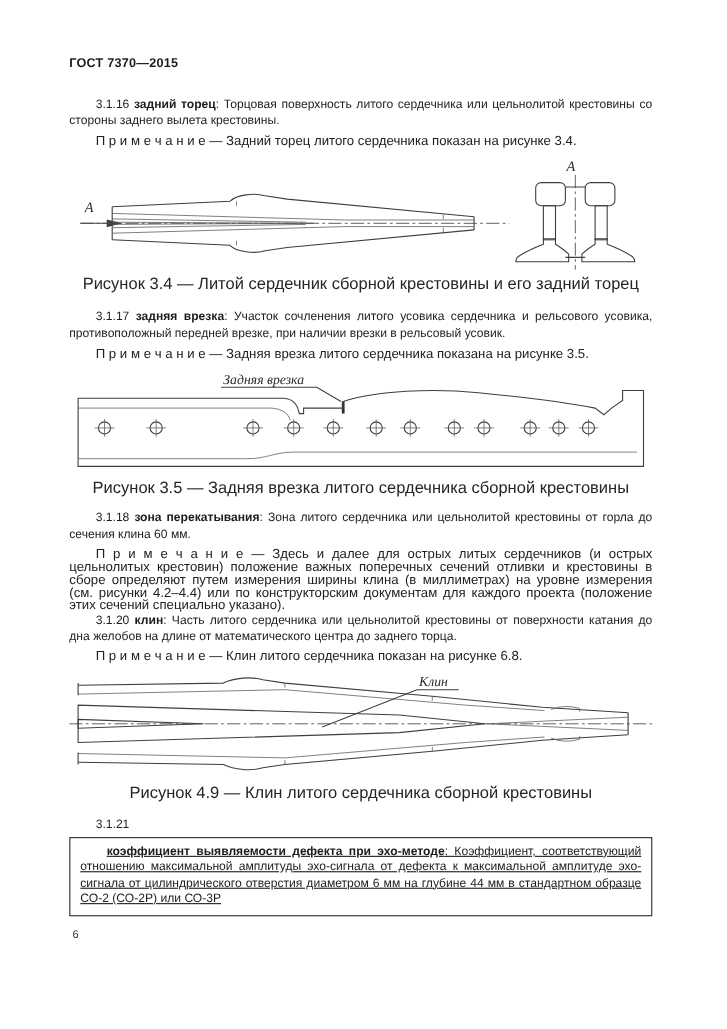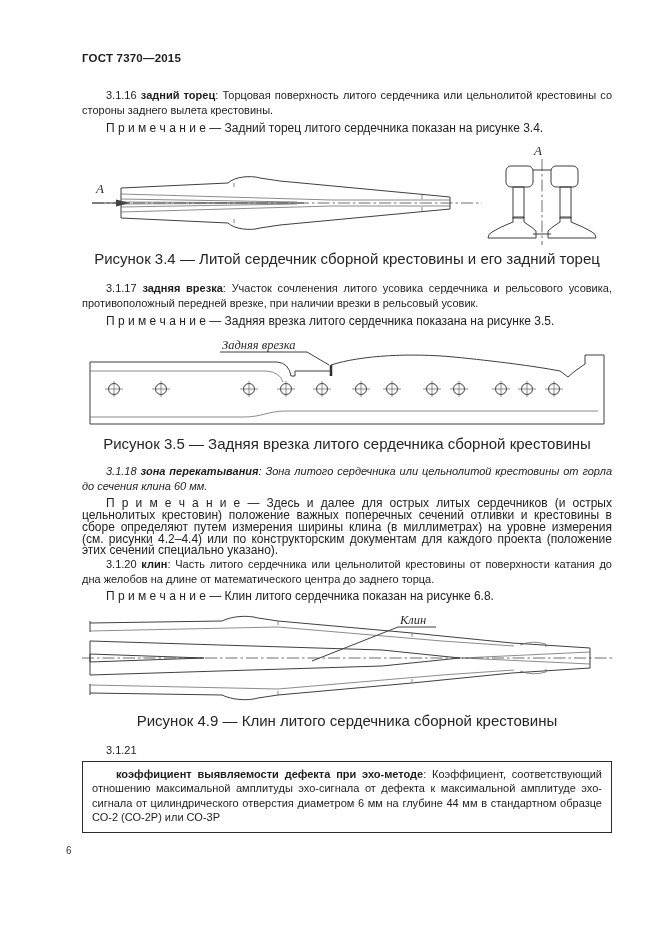--- a/index.html
+++ b/index.html
@@ -1,32 +1,32 @@
 <!DOCTYPE html>
 <html><head>
 <meta charset="utf-8">
 <style>
   html,body{margin:0;padding:0;}
   body{
     width:661px;height:935px;background:#ffffff;position:relative;
     font-family:"Liberation Sans","DejaVu Sans",sans-serif;color:#1d1d1d;
     overflow:hidden;
   }
-  .page{position:absolute;left:82px;top:52px;width:530px;}
+  .page{position:absolute;left:63px;top:52px;width:530px;}
   .doc-code{font-size:11.5px;font-weight:bold;margin:0 0 24px 0;letter-spacing:.2px;}
   p{margin:0;}
   .body-p{font-size:11px;line-height:14.6px;text-align:justify;text-indent:24px;}
   .term{font-weight:bold;}
-  .note{font-size:12px;line-height:11.8px;text-align:justify;text-indent:24px;color:#222;} .mt14{margin-top:14px;} .mt12{margin-top:12px;font-style:italic;}
+  .note{font-size:12px;line-height:11.8px;text-align:justify;text-indent:24px;color:#222;} .mt14{margin-top:14px;} .mt12{margin-top:12px;}
   .mt10{margin-top:10px;} .mt8{margin-top:8px;} .mt6{margin-top:6px;} .mt5{margin-top:5px;}
   figure{margin:8px 0 0 0;text-align:center;}
   figcaption{font-size:15px;color:#262626;margin-top:3px;}
   svg{display:block;}
   .def-box{
-    border:1px solid #2b2b2b;margin-top:3px;padding:5px 9px 8px 9px;
+    border:1px solid #2b2b2b;margin-top:3px;padding:5px 9px 8px 9px;text-decoration:underline;
   }
   .def-box .body-p{line-height:14.4px;}
   .page-num{position:absolute;left:66px;top:845px;font-size:10px;color:#333;}
   .draw{stroke:#3f3f3f;stroke-width:1;fill:none;}
   .thin{stroke:#5a5a5a;stroke-width:.7;fill:none;}
   .cl{stroke:#4a4a4a;stroke-width:.8;fill:none;stroke-dasharray:12 3 2.5 3;}
   .lbl{font-family:"Liberation Serif","DejaVu Serif",serif;font-style:italic;fill:#2a2a2a;}
 </style>
 </head>
 <body>

